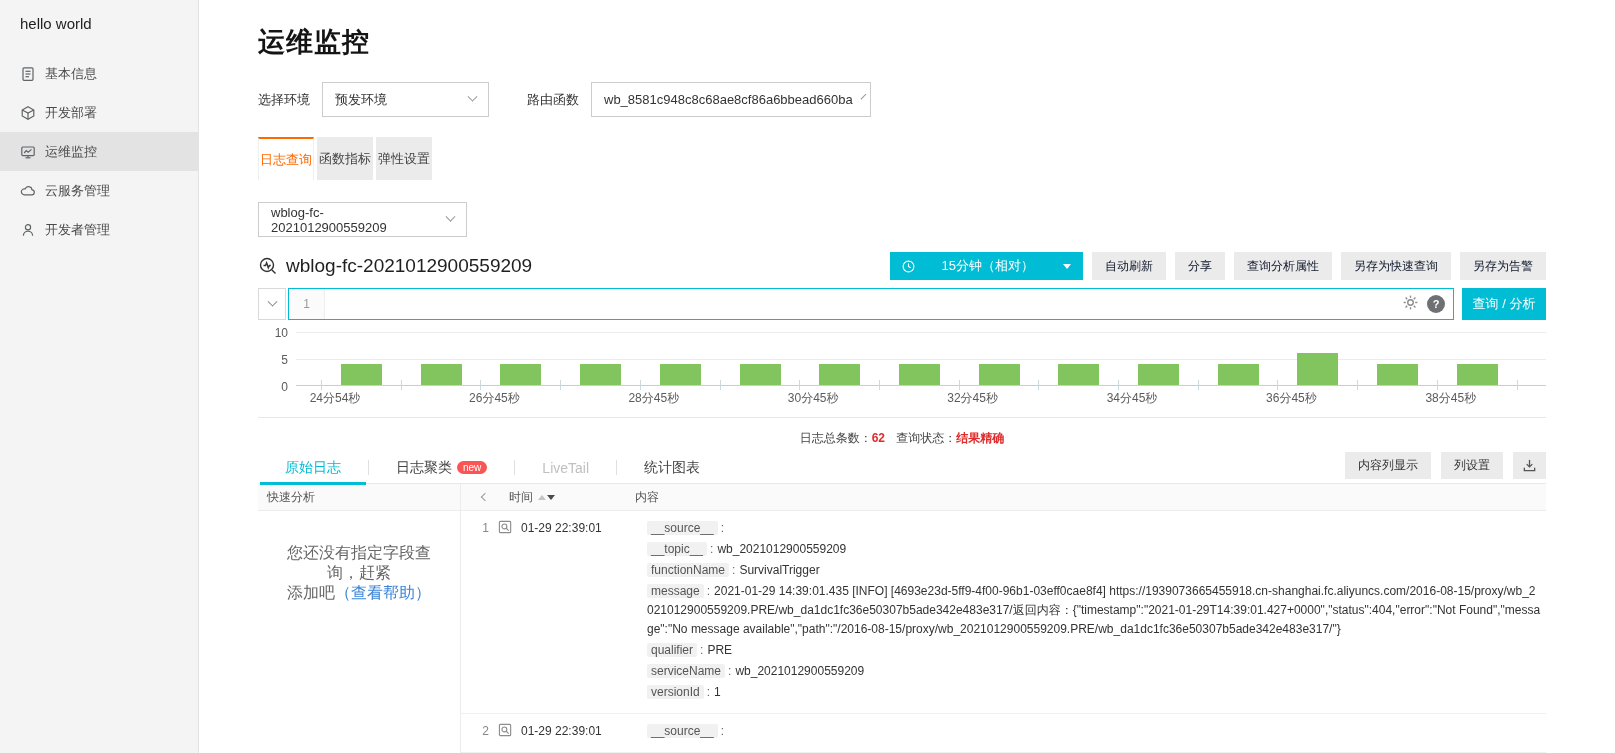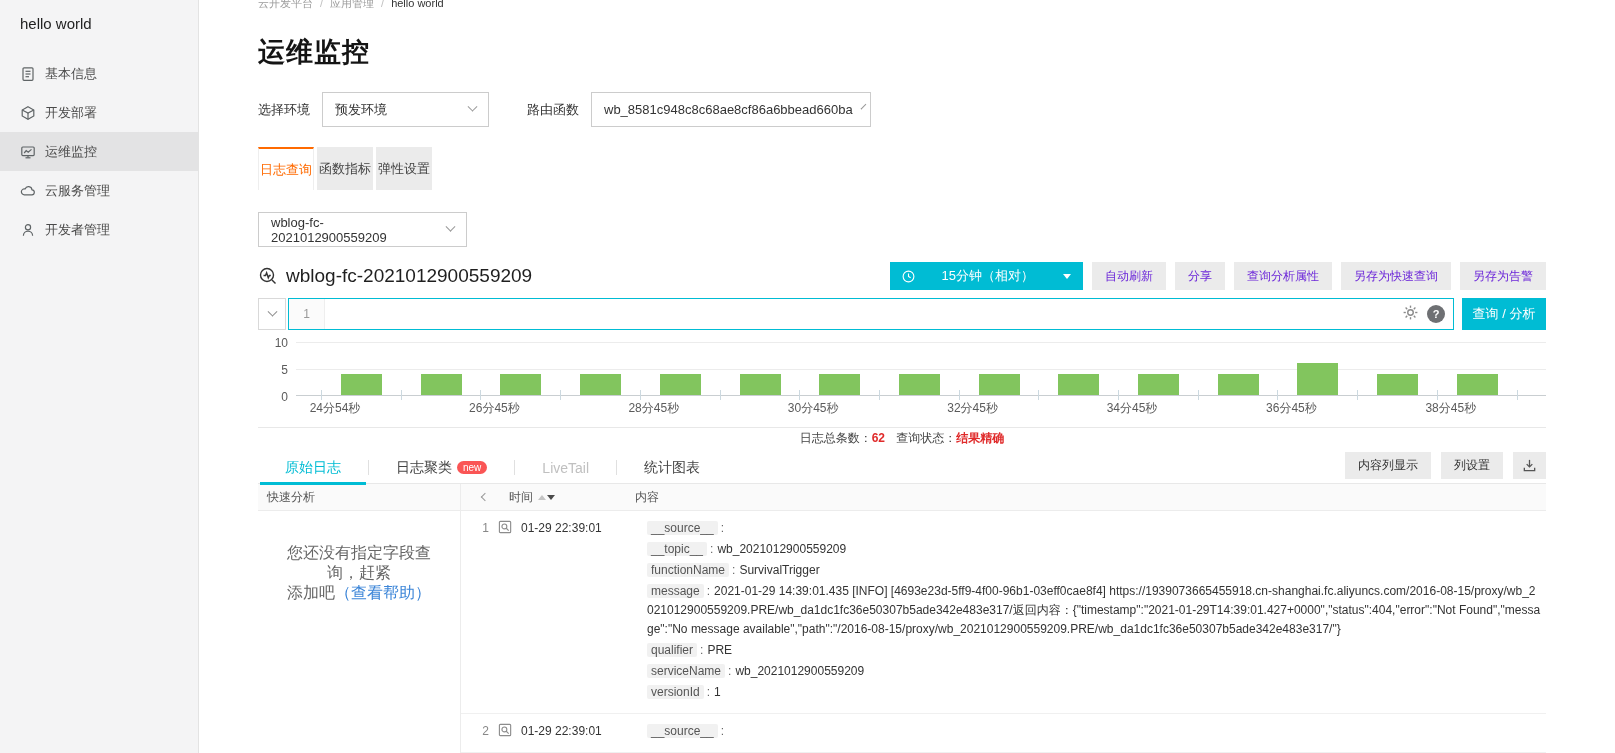--- a/index.html
+++ b/index.html
@@ -45,21 +45,21 @@
   
   .panel-head { display:flex; align-items:center; margin-top:15px; }
   .panel-title { display:flex; align-items:center; font-size:19px; color:#1f1f1f; }
   .panel-title .picon { margin-right:8px; display:inline-flex; }
   .panel-actions { margin-left:auto; display:flex; align-items:center; }
   .btn-time { background:#00bcd4; color:#fff; height:28px; display:flex; align-items:center;
               padding:0 12px; font-size:13px; cursor:pointer;gap:21px; }
   .btn-time .clock { margin-right:6px; display:inline-flex; }
   .btn-time .caret { width:0; height:0; border-left:4px solid transparent; border-right:4px solid transparent;
                      border-top:5px solid #fff; margin-left:8px; }
-  .btn-gray { background:#ebebeb; color:#6d28d9; height:28px; display:flex; align-items:center;
+  .btn-gray { background:#ebebeb; color:#0f172a; height:28px; display:flex; align-items:center;
               padding:0 13px; font-size:12px; margin-left:9px; cursor:pointer; }
 
   
   .query-row { display:flex; margin-top:8px; align-items:stretch; }
   .q-collapse { width:28px; border:1px solid #d9d9d9; background:#fff; display:flex; align-items:center;
                 justify-content:center; cursor:pointer; margin-right:2px; }
   .q-collapse .chev-down { margin:0; border-color:#8c8c8c; }
   .q-editor { flex:1; border:1px solid #00bcd4; background:#fff; display:flex; align-items:center; position:relative; height:32px; }
   .q-gutter { width:36px; height:100%; background:#fbfbfb; border-right:1px solid #eee; color:#999;
               font-size:12px; display:flex; align-items:center; justify-content:center; }
@@ -78,21 +78,21 @@
   .plot-wrap { flex:1; }
   .plot { position:relative; height:54px; border-bottom:1px solid #c9ced1; }
   .gridline { position:absolute; left:0; right:0; height:1px; background:#ececec; }
   .gl-10 { top:0; } .gl-5 { top:50%; }
   .bar { position:absolute; bottom:0; background:#82c55e; }
   .tick { position:absolute; bottom:-5px; width:1px; height:10px; background:#ccd9e0; }
   .x-labels { position:relative; height:18px; }
   .x-labels div { position:absolute; top:4px; width:80px; text-align:center; font-size:12px; color:#5b5b5b; }
 
   
-  .summary-wrap { border-top:1px solid #e8e8e8; margin-top:13px; padding-top:2px; text-align:center;
+  .summary-wrap { border-top:1px solid #e8e8e8; margin-top:13px; padding-top:12px; text-align:center;
                   font-size:12px; color:#444; }
   .summary-wrap b { color:#e02b2b; font-weight:bold; }
   .summary-wrap .red { color:#e02b2b; font-weight:bold; }
 
   
   .result-bar { display:flex; align-items:center; margin-top:5px; border-bottom:1px solid #e8e8e8; height:32px; }
   .rtab { font-size:14px; color:#444; padding:0 27px; height:32px; display:flex; align-items:center; cursor:pointer; position:relative; }
   .rtab.active { color:#00bcd4; }
   .rtab.active::after { content:""; position:absolute; left:2px; right:2px; bottom:-1px; height:3px; background:#00bcd4; }
   .rtab.dim { color:#c0c0c0; }

